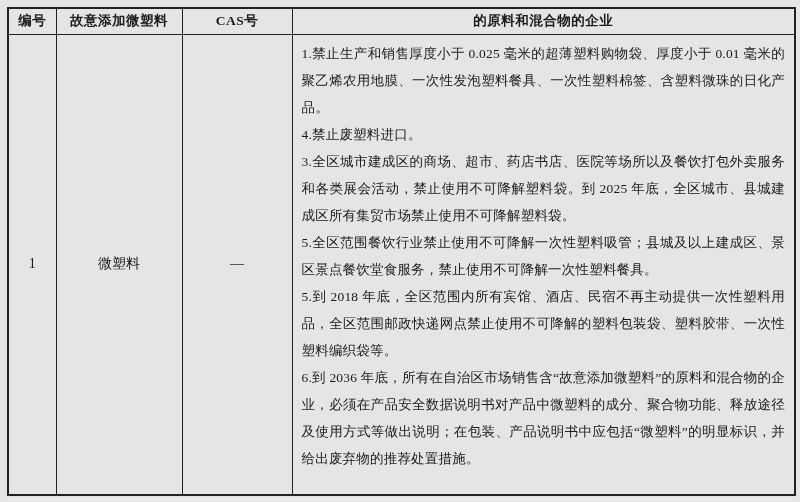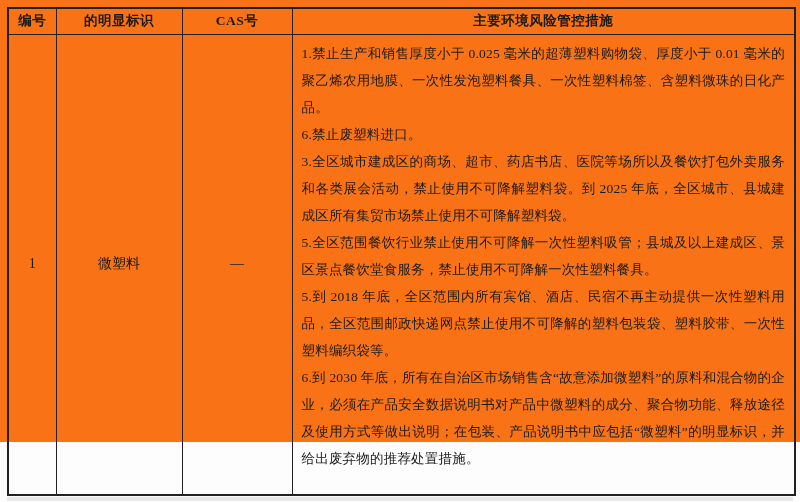--- a/index.html
+++ b/index.html
@@ -4,23 +4,23 @@
 <style>
   * { margin: 0; padding: 0; box-sizing: border-box; }
   html, body {
     width: 800px; height: 502px;
     background: #fdfdfd;
     font-family: "Liberation Serif", "DejaVu Serif", serif;
     color: #1b1b1b;
     overflow: hidden;
   }
   .page {
-    width: 800px; height: 442px;
+    width: 800px; height: 502px;
     padding: 7px 7px 0 7px;
-    background: #f97316;
+    background: #e5e5e5;
   }
   table.pollutant-table {
     width: 787px;
     border-collapse: collapse;
     table-layout: fixed;
     border: 2px solid #222222;
   }
   .pollutant-table th, .pollutant-table td {
     border: 1px solid #222222;
     vertical-align: middle;
@@ -62,35 +62,35 @@
   <table class="pollutant-table">
     <colgroup>
       <col style="width:48px">
       <col style="width:126px">
       <col style="width:110px">
       <col style="width:503px">
     </colgroup>
     <thead>
       <tr>
         <th>编号</th>
-        <th>的明显标识</th>
+        <th>故意添加微塑料</th>
         <th>CAS号</th>
-        <th>主要环境风险管控措施</th>
+        <th>的原料和混合物的企业</th>
       </tr>
     </thead>
     <tbody>
       <tr>
         <td class="center-cell">1</td>
         <td class="center-cell">微塑料</td>
         <td class="center-cell">—</td>
         <td class="measures-cell">
           <p>1.禁止生产和销售厚度小于 0.025 毫米的超薄塑料购物袋、厚度小于 0.01 毫米的聚乙烯农用地膜、一次性发泡塑料餐具、一次性塑料棉签、含塑料微珠的日化产品。</p>
-          <p>6.禁止废塑料进口。</p>
+          <p>4.禁止废塑料进口。</p>
           <p>3.全区城市建成区的商场、超市、药店书店、医院等场所以及餐饮打包外卖服务和各类展会活动，禁止使用不可降解塑料袋。到 2025 年底，全区城市、县城建成区所有集贸市场禁止使用不可降解塑料袋。</p>
           <p>5.全区范围餐饮行业禁止使用不可降解一次性塑料吸管；县城及以上建成区、景区景点餐饮堂食服务，禁止使用不可降解一次性塑料餐具。</p>
           <p>5.到 2018 年底，全区范围内所有宾馆、酒店、民宿不再主动提供一次性塑料用品，全区范围邮政快递网点禁止使用不可降解的塑料包装袋、塑料胶带、一次性塑料编织袋等。</p>
-          <p>6.到 2030 年底，所有在自治区市场销售含“故意添加微塑料”的原料和混合物的企业，必须在产品安全数据说明书对产品中微塑料的成分、聚合物功能、释放途径及使用方式等做出说明；在包装、产品说明书中应包括“微塑料”的明显标识，并给出废弃物的推荐处置措施。</p>
+          <p>6.到 2036 年底，所有在自治区市场销售含“故意添加微塑料”的原料和混合物的企业，必须在产品安全数据说明书对产品中微塑料的成分、聚合物功能、释放途径及使用方式等做出说明；在包装、产品说明书中应包括“微塑料”的明显标识，并给出废弃物的推荐处置措施。</p>
         </td>
       </tr>
     </tbody>
   </table>
   <div class="page-edge"></div>
 </div>
 
 </body></html>

